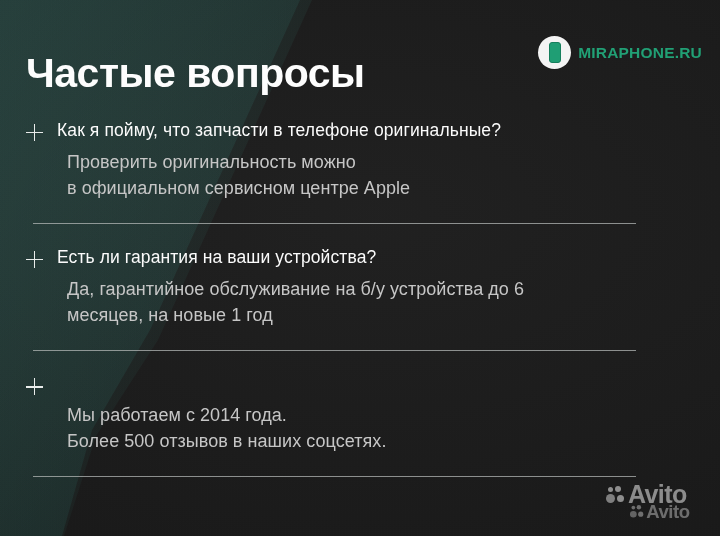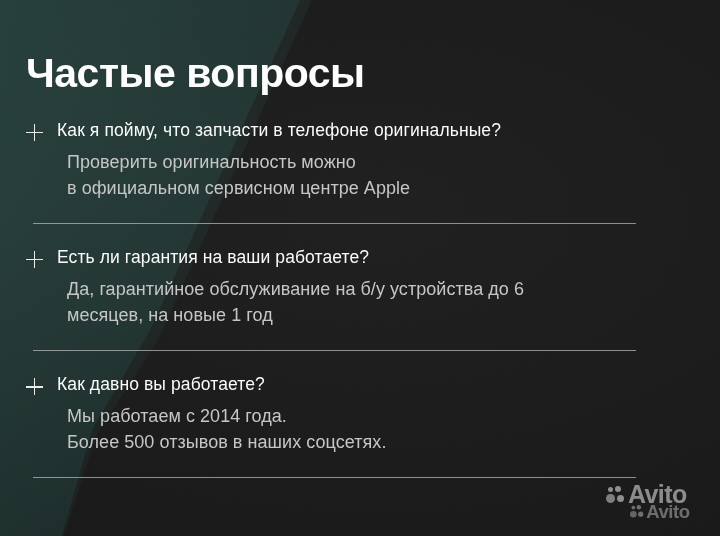--- a/index.html
+++ b/index.html
@@ -216,51 +216,56 @@
 <div id="canvas">
 
   <div class="bg-base"></div>
   <div class="bg-teal"></div>
   <div class="bg-teal-soft"></div>
   <div class="bg-vignette"></div>
   <div class="bg-noise"></div>
 
   <h1 class="page-title">Частые вопросы</h1>
 
+  <div class="brand">
+    <span class="brand-mark">
+      <span class="brand-phone"></span>
+    </span>
+    <span class="brand-name">MIRAPHONE.RU</span>
+  </div>
 
   <div class="faq-list">
 
     <div class="faq-item">
       <div class="faq-row">
         <span class="plus-icon"></span>
         <span class="faq-question">Как я пойму, что запчасти в телефоне оригинальные?</span>
       </div>
       <div class="faq-answer">Проверить оригинальность можно
 в официальном сервисном центре Apple</div>
       <div class="sp-a"></div>
       <div class="faq-divider"></div>
       <div class="sp-b"></div>
     </div>
 
     <div class="faq-item">
       <div class="faq-row">
         <span class="plus-icon"></span>
-        <span class="faq-question">Есть ли гарантия на ваши работаете?</span>
+        <span class="faq-question">Есть ли гарантия на ваши устройства?</span>
       </div>
       <div class="faq-answer">Да, гарантийное обслуживание на б/у устройства до 6 месяцев, на новые 1 год</div>
       <div class="sp-a"></div>
       <div class="faq-divider"></div>
       <div class="sp-b"></div>
     </div>
 
 
     <div class="faq-item">
       <div class="faq-row">
         <span class="plus-icon"></span>
-        <span class="faq-question">Как давно вы работаете?</span>
       </div>
       <div class="faq-answer">Мы работаем с 2014 года.
 Более 500 отзывов в наших соцсетях.</div>
       <div class="sp-a"></div>
       <div class="faq-divider"></div>
     </div>
 
   </div>
 
   <div class="watermark">

